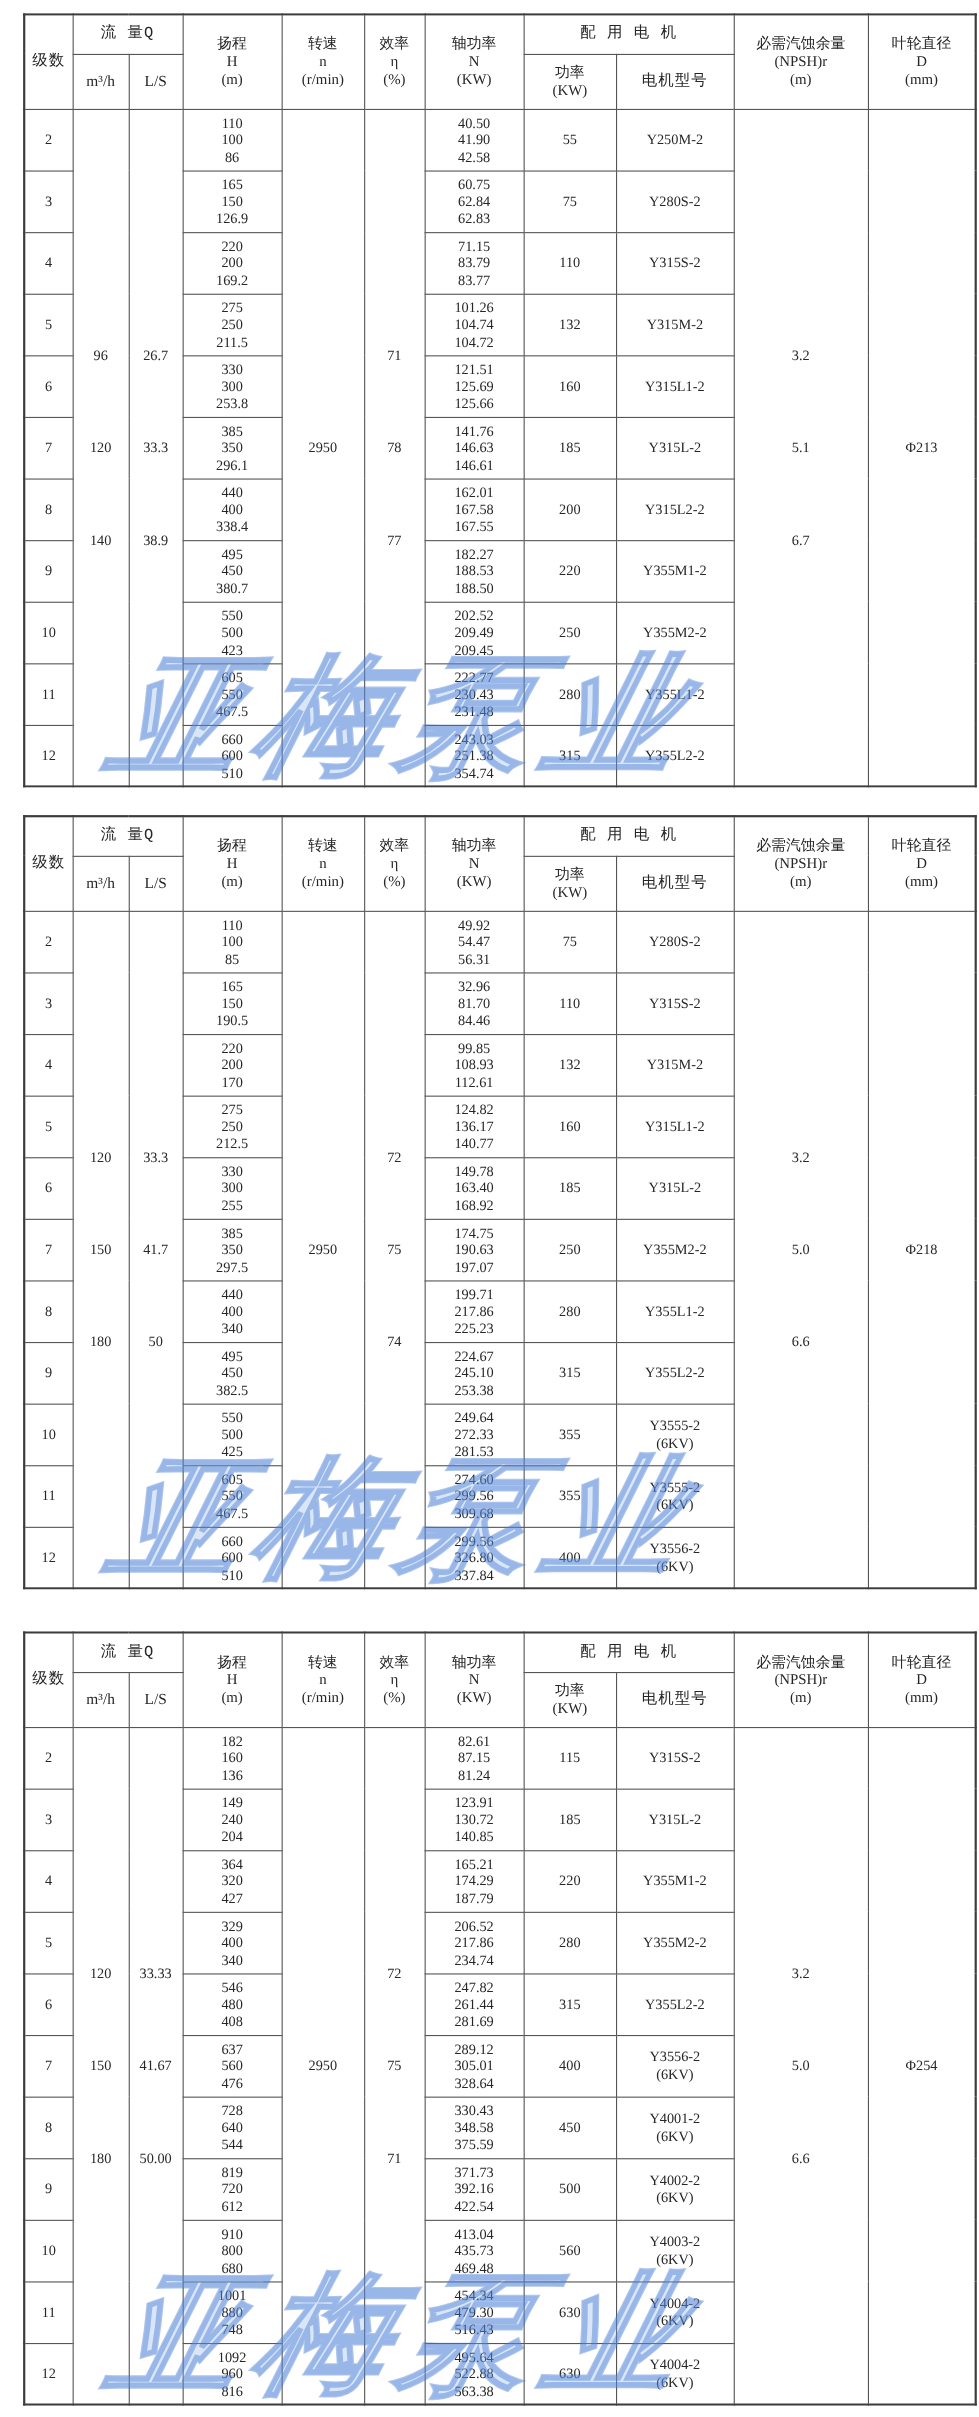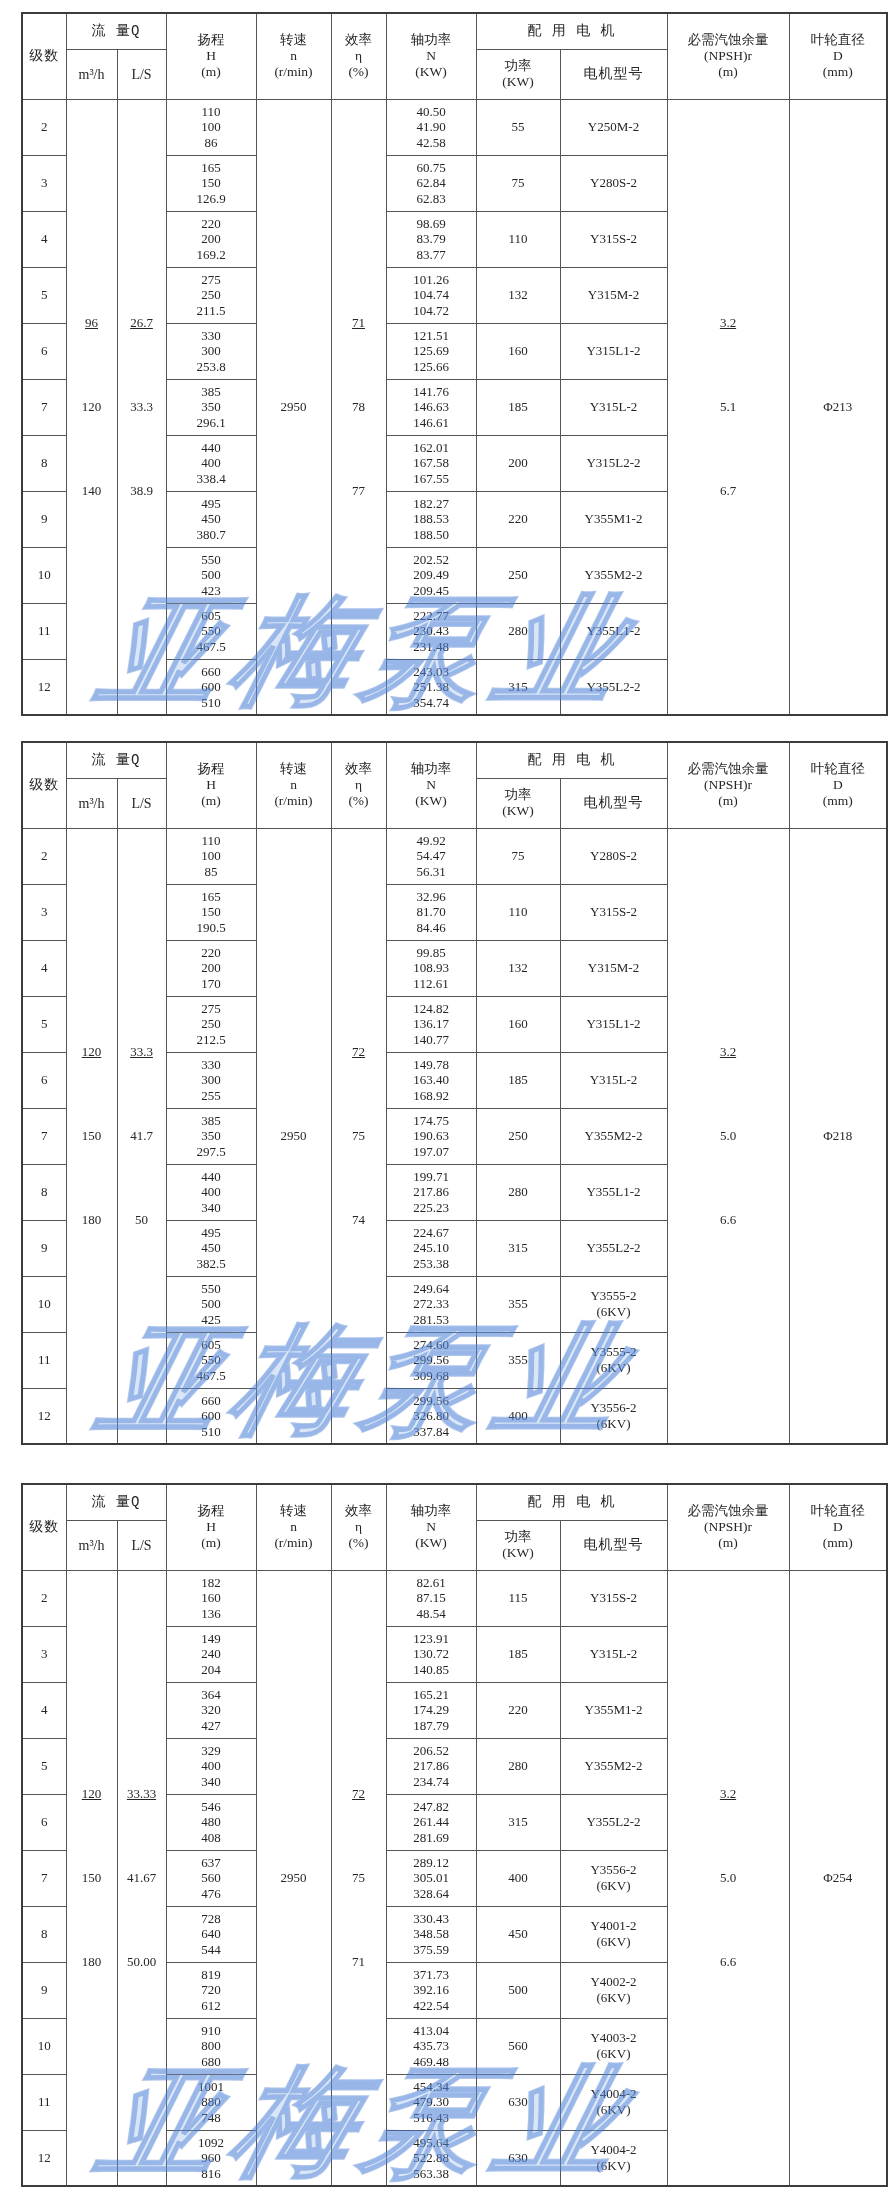--- a/index.html
+++ b/index.html
@@ -29,21 +29,21 @@
   tbody tr { height:56px; }
   td.vals div { line-height:15.5px; font-size:13px; }
   td.num, td.model-cell { font-size:13px; }
   td.model-cell div { line-height:16px; }
 
   td.span-col { position:relative; }
   td.span-col .anchor {
     position:absolute; left:0; right:0; transform:translateY(-50%);
     font-size:13px; line-height:14px; text-align:center;
   }
-  .anchor.a { top:36.36%;text-decoration:underline; }
+  .anchor.a { top:36.36%; }
   .anchor.b { top:50%; }
   .anchor.c { top:63.64%; }
 
   .watermark {
     position:absolute; left:105px; bottom:-16px; z-index:5;
     font-size:118px; font-weight:bold; font-style:italic;
     letter-spacing:14px; white-space:nowrap; pointer-events:none;
     color:rgba(130,172,230,0.30);
     -webkit-text-stroke:2px rgba(62,116,210,0.42);
     transform:skewX(-14deg);
@@ -180,21 +180,21 @@
     </td>
   </tr>
             <tr>
     <td class="num">4</td>
     <td class="vals">
       <div>220</div>
       <div>200</div>
       <div>169.2</div>
     </td>
     <td class="vals">
-      <div>98.69</div>
+      <div>71.15</div>
       <div>83.79</div>
       <div>83.77</div>
     </td>
     <td class="num">110</td>
     <td class="model-cell">
       <div>Y315S-2</div>
       <div></div>
     </td>
   </tr>
             <tr>
@@ -718,21 +718,21 @@
       <span class="anchor b">2950</span>
     </td>
     <td class="span-col" rowspan="11">
       <span class="anchor a">72</span>
       <span class="anchor b">75</span>
       <span class="anchor c">71</span>
     </td>
     <td class="vals">
       <div>82.61</div>
       <div>87.15</div>
-      <div>48.54</div>
+      <div>81.24</div>
     </td>
     <td class="num">115</td>
     <td class="model-cell">
       <div>Y315S-2</div>
       <div></div>
     </td>
     <td class="span-col" rowspan="11">
       <span class="anchor a">3.2</span>
       <span class="anchor b">5.0</span>
       <span class="anchor c">6.6</span>

